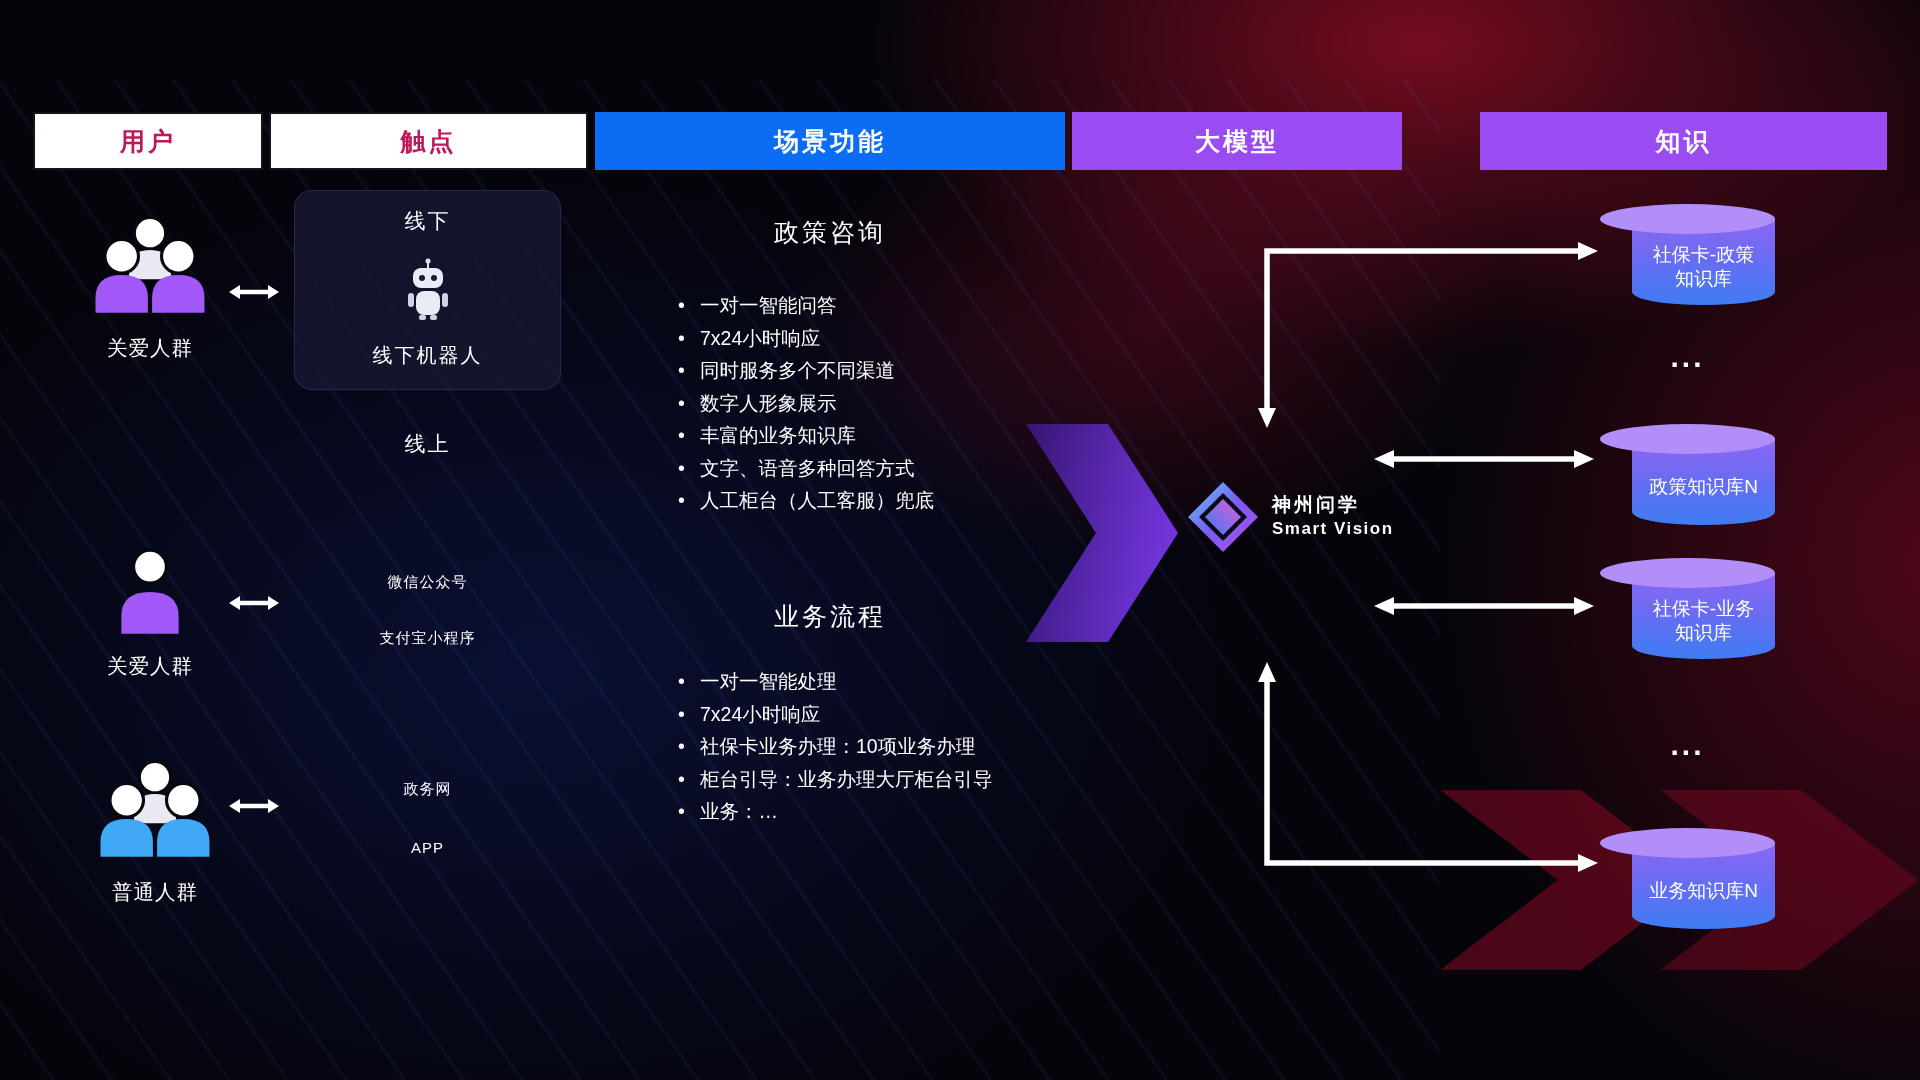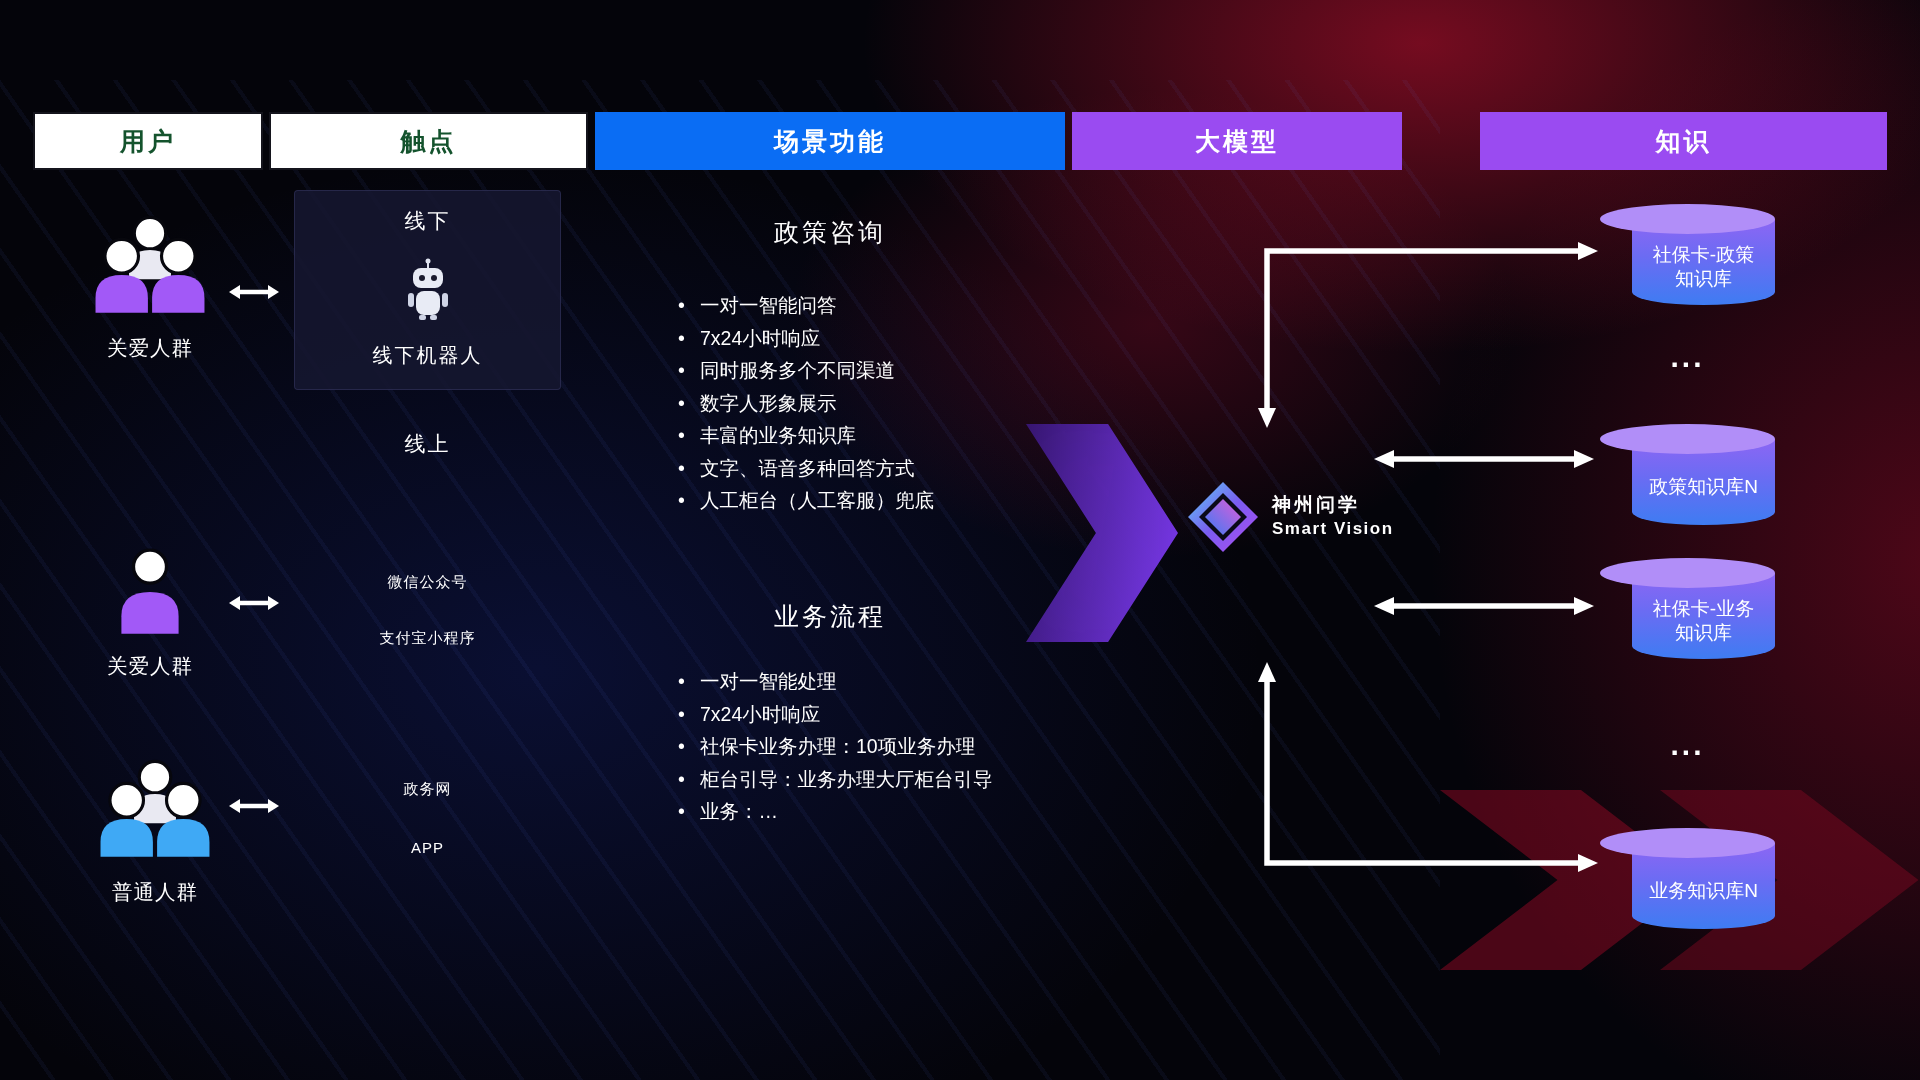--- a/index.html
+++ b/index.html
@@ -17,30 +17,30 @@
     position:absolute;left:-120px;top:80px;width:1560px;height:1000px;
     background:repeating-linear-gradient(55deg, transparent 0 44px, rgba(95,125,255,.06) 44px 48px);
     pointer-events:none;
   }
   .chev{position:absolute;pointer-events:none;
     clip-path:polygon(0 0, 30% 0, 55% 50%, 30% 100%, 0 100%, 25% 50%);
     background:rgba(135,10,34,.55);}
   
   .hdr{position:absolute;top:112px;height:58px;display:flex;align-items:center;justify-content:center;
     font-size:25px;font-weight:bold;letter-spacing:3px;}
-  .hdr.white{background:#ffffff;color:#14532d;border:2px solid #14141c;box-sizing:border-box;}
+  .hdr.white{background:#ffffff;color:#be185d;border:2px solid #14141c;box-sizing:border-box;}
   .hdr.blue{background:#0a6df4;color:#fff;}
   .hdr.purple{background:#9a4bf1;color:#fff;}
   
   .user-block{position:absolute;text-align:center;}
   .user-label{font-size:20.5px;letter-spacing:1px;margin-top:12px;}
   .harrow{position:absolute;}
   
   .offline-panel{position:absolute;left:294px;top:190px;width:267px;height:200px;box-sizing:border-box;
-    background:rgba(22,23,48,.88);border:1px solid rgba(130,130,210,.18);border-radius:4px;
+    background:rgba(22,23,48,.88);border:1px solid rgba(130,130,210,.18);border-radius:18px;
     display:flex;flex-direction:column;align-items:center;justify-content:space-between;
     padding:16px 0 20px 0;}
   .tp-text{position:absolute;left:294px;width:267px;text-align:center;font-size:15px;letter-spacing:1px;}
   .panel-title{font-size:21px;letter-spacing:2px;}
   
   .scn-title{position:absolute;left:595px;width:470px;text-align:center;font-size:25px;letter-spacing:3px;}
   .scn-list{position:absolute;left:676px;list-style:none;margin:0;padding:0;}
   .scn-list li{position:relative;padding-left:24px;font-size:19.5px;line-height:32.5px;white-space:nowrap;}
   .scn-list li::before{content:"•";position:absolute;left:2px;top:0;}
   

